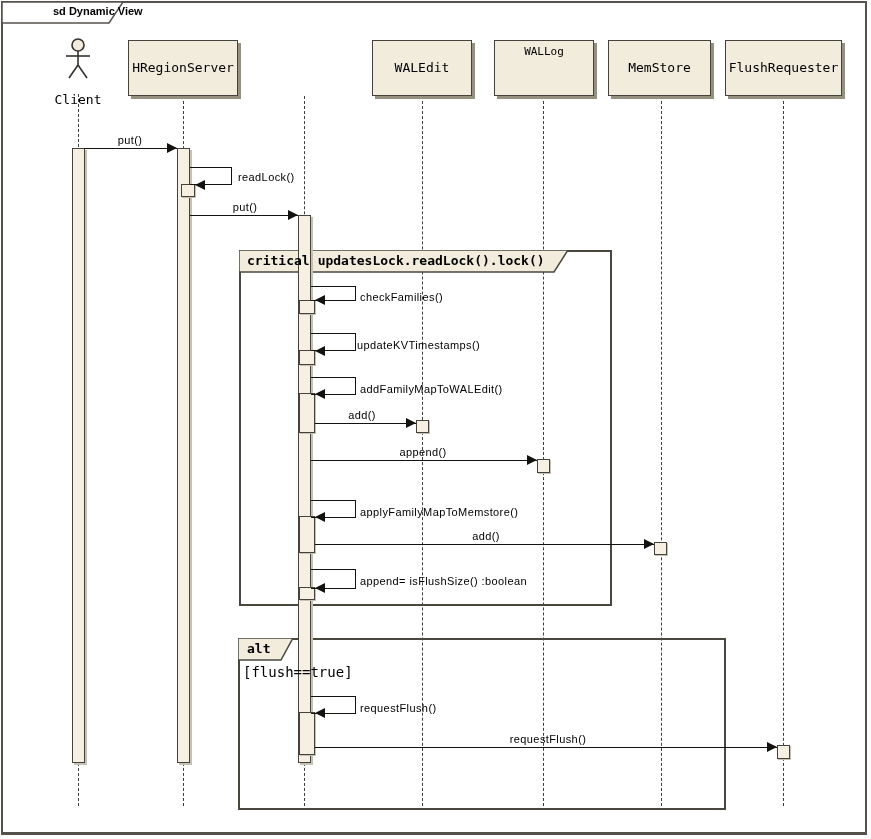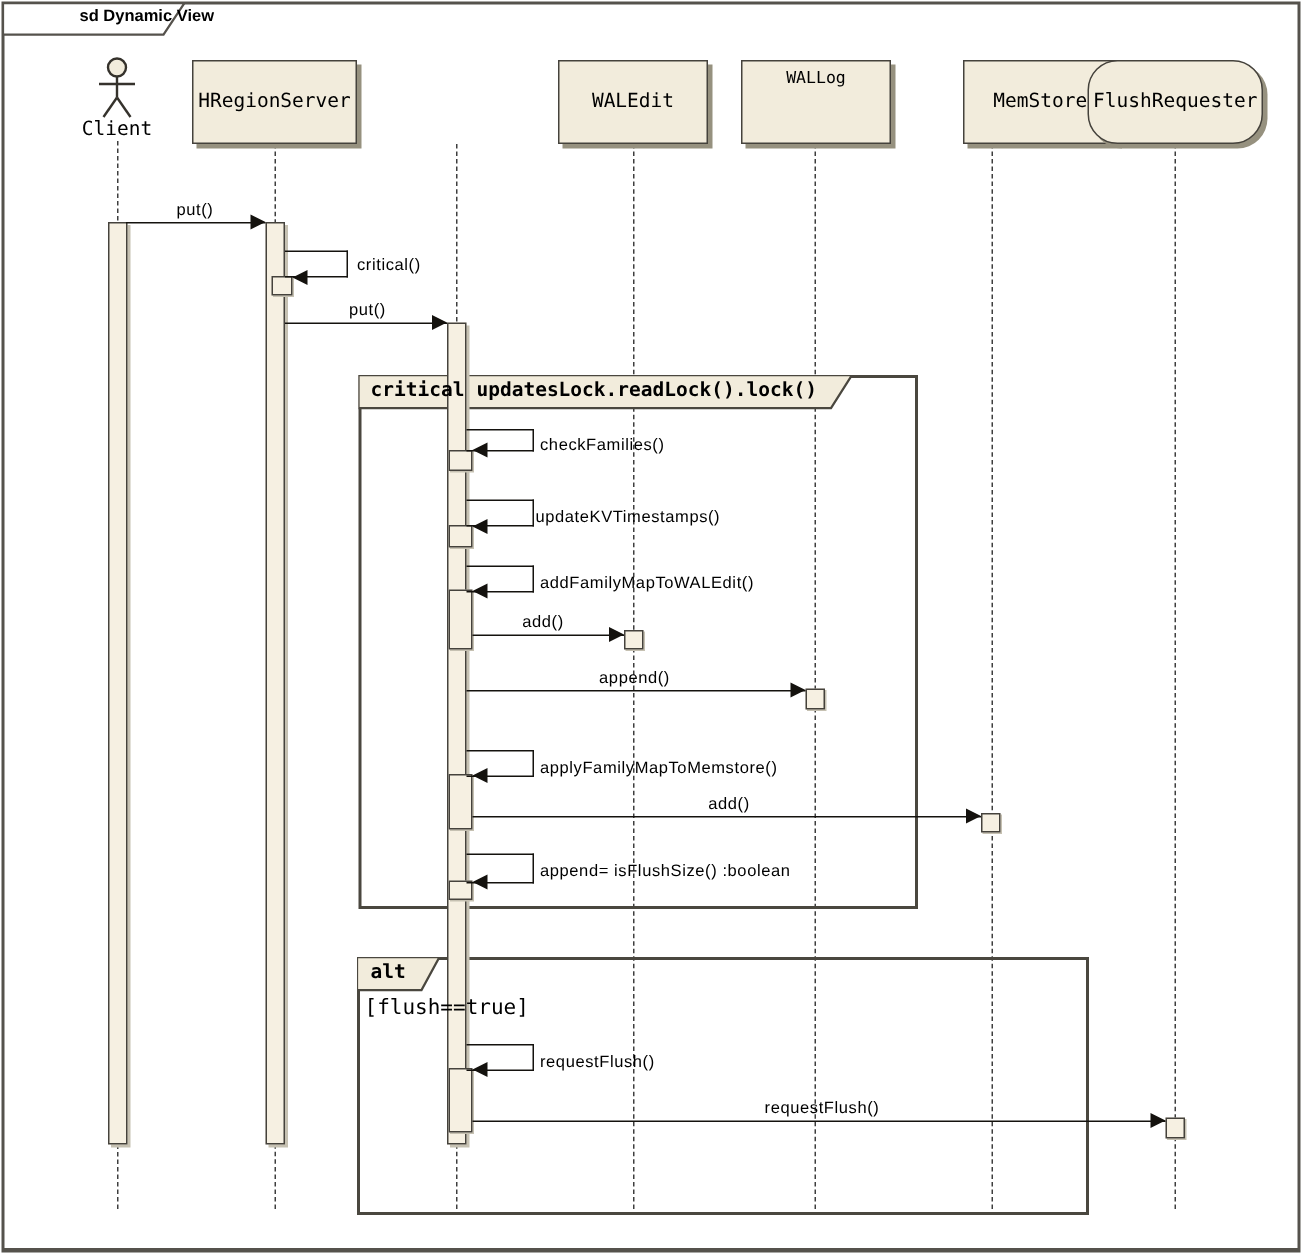--- a/index.html
+++ b/index.html
@@ -47,27 +47,27 @@
   </svg>
   <div class="abs title-text" style="left:9px;top:5px;">sd Dynamic View</div>
 
   <svg class="abs actor-svg" style="left:59px;top:38px;" width="38" height="44" viewBox="0 0 38 44">
     <circle cx="19" cy="7" r="6"></circle>
     <line x1="19" y1="13" x2="19" y2="27"></line>
     <line x1="7" y1="18" x2="31" y2="18"></line>
     <line x1="19" y1="27" x2="10" y2="40"></line>
     <line x1="19" y1="27" x2="28" y2="40"></line>
   </svg>
-  <div class="abs actor-label cx" style="left:78px;top:79px;">Client</div>
+  <div class="abs actor-label cx" style="left:78px;top:92px;">Client</div>
 
   <div class="abs head" style="left:128px;top:40px;width:110px;height:56px;">HRegionServer</div>
   <div class="abs head" style="left:372px;top:40px;width:100px;height:56px;">WALEdit</div>
   <div class="abs head small-font" style="left:494px;top:40px;width:100px;height:56px;">WALLog</div>
-  <div class="abs head" style="left:642px;top:40px;width:103px;height:56px;">MemStore</div>
-  <div class="abs head" style="left:725px;top:40px;width:117px;height:56px;border-radius:20px;">FlushRequester</div>
+  <div class="abs head" style="left:608px;top:40px;width:103px;height:56px;">MemStore</div>
+  <div class="abs head" style="left:725px;top:40px;width:117px;height:56px;">FlushRequester</div>
 
   <div class="abs lifeline" style="left:78px;top:94px;height:712px;"></div>
   <div class="abs lifeline" style="left:183px;top:96px;height:710px;"></div>
   <div class="abs lifeline" style="left:304px;top:96px;height:710px;"></div>
   <div class="abs lifeline" style="left:422px;top:96px;height:710px;"></div>
   <div class="abs lifeline" style="left:543px;top:96px;height:710px;"></div>
   <div class="abs lifeline" style="left:661px;top:96px;height:710px;"></div>
   <div class="abs lifeline" style="left:783px;top:96px;height:710px;"></div>
 
   <div class="abs frag" style="left:239px;top:250px;width:373px;height:356px;"></div>
@@ -100,21 +100,21 @@
   <div class="abs act sm" style="left:537px;top:459px;width:13px;height:14px;"></div>
   <div class="abs act sm" style="left:654px;top:542px;width:13px;height:13px;"></div>
   <div class="abs act sm" style="left:777px;top:745px;width:13px;height:14px;"></div>
 
   <div class="abs mline" style="left:84px;top:148px;width:93px;"></div>
   <div class="abs ah-r" style="left:167px;top:143px;"></div>
   <div class="abs mlabel cx" style="left:130px;top:134px;">put()</div>
 
   <div class="abs loop" style="left:190px;top:167px;width:42px;height:18px;"></div>
   <div class="abs ah-l" style="left:195px;top:180px;"></div>
-  <div class="abs mlabel" style="left:238px;top:171px;">critical()</div>
+  <div class="abs mlabel" style="left:238px;top:171px;">readLock()</div>
 
   <div class="abs mline" style="left:190px;top:215px;width:108px;"></div>
   <div class="abs ah-r" style="left:288px;top:210px;"></div>
   <div class="abs mlabel cx" style="left:245px;top:201px;">put()</div>
 
   <div class="abs loop" style="left:311px;top:286px;width:45px;height:15px;"></div>
   <div class="abs ah-l" style="left:315px;top:295px;"></div>
   <div class="abs mlabel" style="left:360px;top:291px;">checkFamilies()</div>
 
   <div class="abs loop" style="left:311px;top:333px;width:45px;height:18px;"></div>

